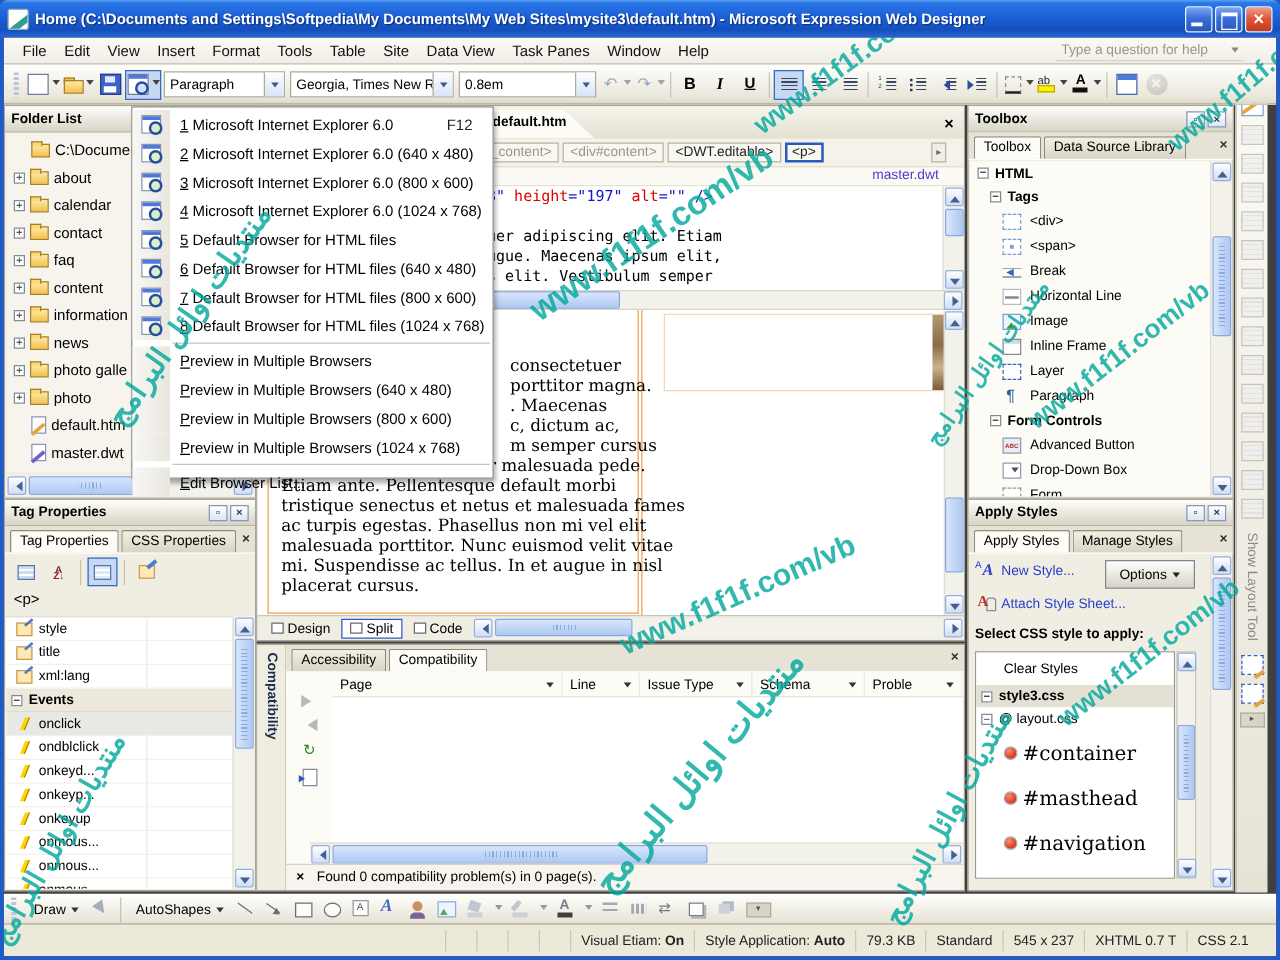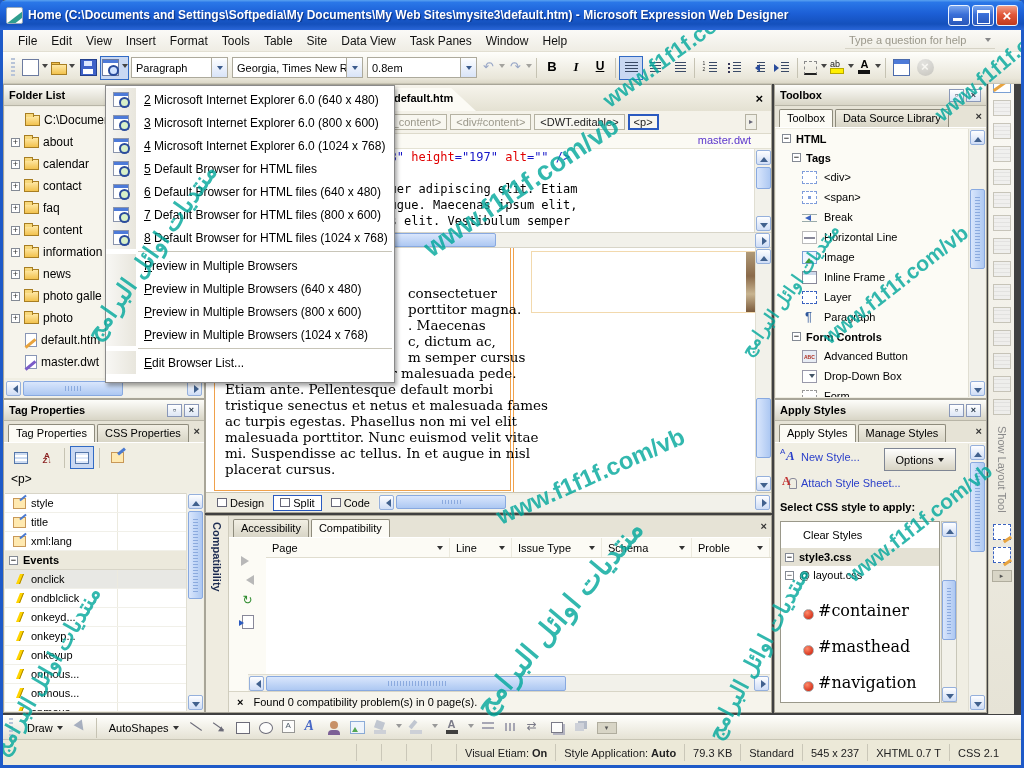--- a/index.html
+++ b/index.html
@@ -167,21 +167,21 @@
 .tbx-inline-frame::before{content:"";position:absolute;left:0;right:0;top:0;height:3px;background:#cdd8ea}
 .tbx-layer{border:1px dashed #3a62c0}
 .tbx-paragraph{border:none;background:none}
 .tbx-paragraph::after{content:"¶";position:absolute;left:3px;top:-2px;color:#30589c;font-size:13px}
 .tbx-advanced-button{border:1px solid #99a;background:#e8edf5}
 .tbx-advanced-button::after{content:"ABC";position:absolute;left:1px;top:3px;font-size:5px;font-weight:bold;color:#b03020}
 .tbx-drop-down-box{border:1px solid #99a}
 .tbx-drop-down-box::after{content:"";position:absolute;right:1px;top:3px;border:3px solid transparent;border-top:4px solid #456}
 .tbx-form{border:1px dashed #999}
 .css-dot{width:11px;height:11px;border-radius:50%;border:1px solid #aaa;background:radial-gradient(circle at 35% 30%,#ff8a6a,#c81400);flex:none}
-.stylerow{height:36px;display:flex;align-items:flex-end;gap:4px;padding-left:22px;background:#fff}
+.stylerow{height:36px;display:flex;align-items:center;gap:4px;padding-left:22px;background:#fff}
 .stylerow span{font-family:"DejaVu Serif",serif;font-size:16px}
 .sheetband{height:18px;display:flex;align-items:center;gap:5px;padding-left:4px;background:#e4e1d4;font-weight:bold}
 .importrow{height:18px;display:flex;align-items:center;gap:5px;padding-left:4px;background:#fff}
 .linkblue{color:#2a3fc9;white-space:nowrap}
 .opt-btn{position:absolute;right:30px;top:48px;width:72px;height:23px;border:1px solid #7f8694;background:linear-gradient(180deg,#fefefd,#d8d4c4);display:flex;align-items:center;justify-content:center;gap:5px;font-size:11px}
 .opt-btn::after{content:"";border:3px solid transparent;border-top:4px solid #222;margin-top:3px}
 .ico-newstyle{width:18px;height:14px;position:relative;flex:none}
 .ico-newstyle::before{content:"A";position:absolute;left:0;top:-3px;font-size:8px;color:#2a3fc9}
 .ico-newstyle::after{content:"A";position:absolute;left:6px;top:-2px;font-size:13px;font-style:italic;font-weight:bold;color:#2a3fc9;font-family:"Liberation Serif",serif}
 .ico-attach{width:18px;height:14px;position:relative;flex:none}
@@ -917,20 +917,27 @@
         <span class="sseg">XHTML 0.7 T</span>
         <span class="sseg">CSS 2.1</span>
       </span>
   </div>
 
   <div class="menu" id="previewmenu">
       <div class="m-item">
         <span class="mstrip">
           <span class="ico-preview"></span>
         </span>
+        <span class="mlabel"><u>1</u> Microsoft Internet Explorer 6.0</span>
+        <span class="mshort">F12</span>
+      </div>
+      <div class="m-item">
+        <span class="mstrip">
+          <span class="ico-preview"></span>
+        </span>
         <span class="mlabel"><u>2</u> Microsoft Internet Explorer 6.0 (640 x 480)</span>
       </div>
       <div class="m-item">
         <span class="mstrip">
           <span class="ico-preview"></span>
         </span>
         <span class="mlabel"><u>3</u> Microsoft Internet Explorer 6.0 (800 x 600)</span>
       </div>
       <div class="m-item">
         <span class="mstrip">

